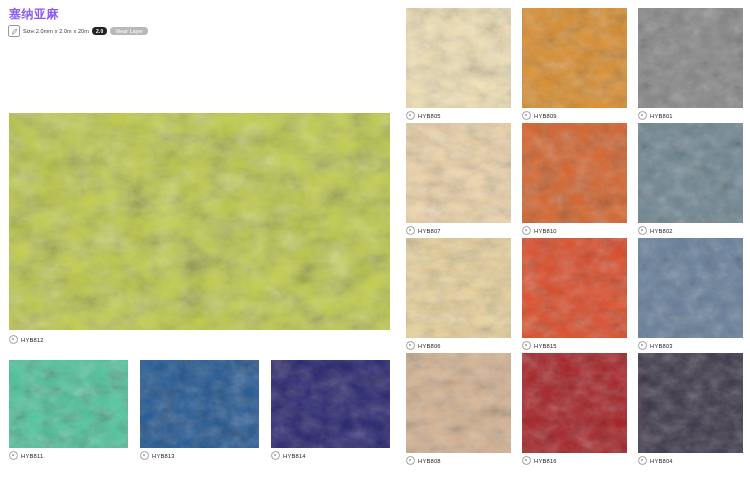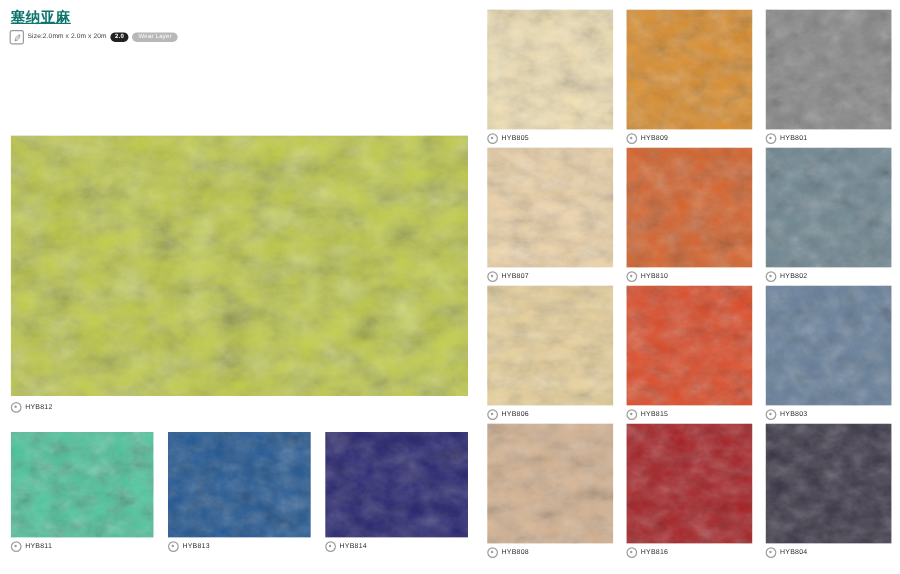--- a/index.html
+++ b/index.html
@@ -10,22 +10,22 @@
     overflow:hidden;
     position:relative;
   }
   .page{position:relative;width:750px;height:478px;}
 
   
   .left-panel{position:absolute;left:0;top:0;width:398px;height:478px;}
 
   .title{
     position:absolute;left:9px;top:8px;
-    font-size:12px;font-weight:bold;color:#0f766e;
-    letter-spacing:0.5px;line-height:13px;text-decoration:underline;
+    font-size:12px;font-weight:bold;color:#8b5cf6;
+    letter-spacing:0.5px;line-height:13px;
   }
 
   .spec-bar{
     position:absolute;left:8px;top:25px;
     display:flex;align-items:center;gap:3px;
     height:12px;
   }
   .spec-icon{
     width:10px;height:10px;
     border:1px solid #9a9a9a;border-radius:2px;

